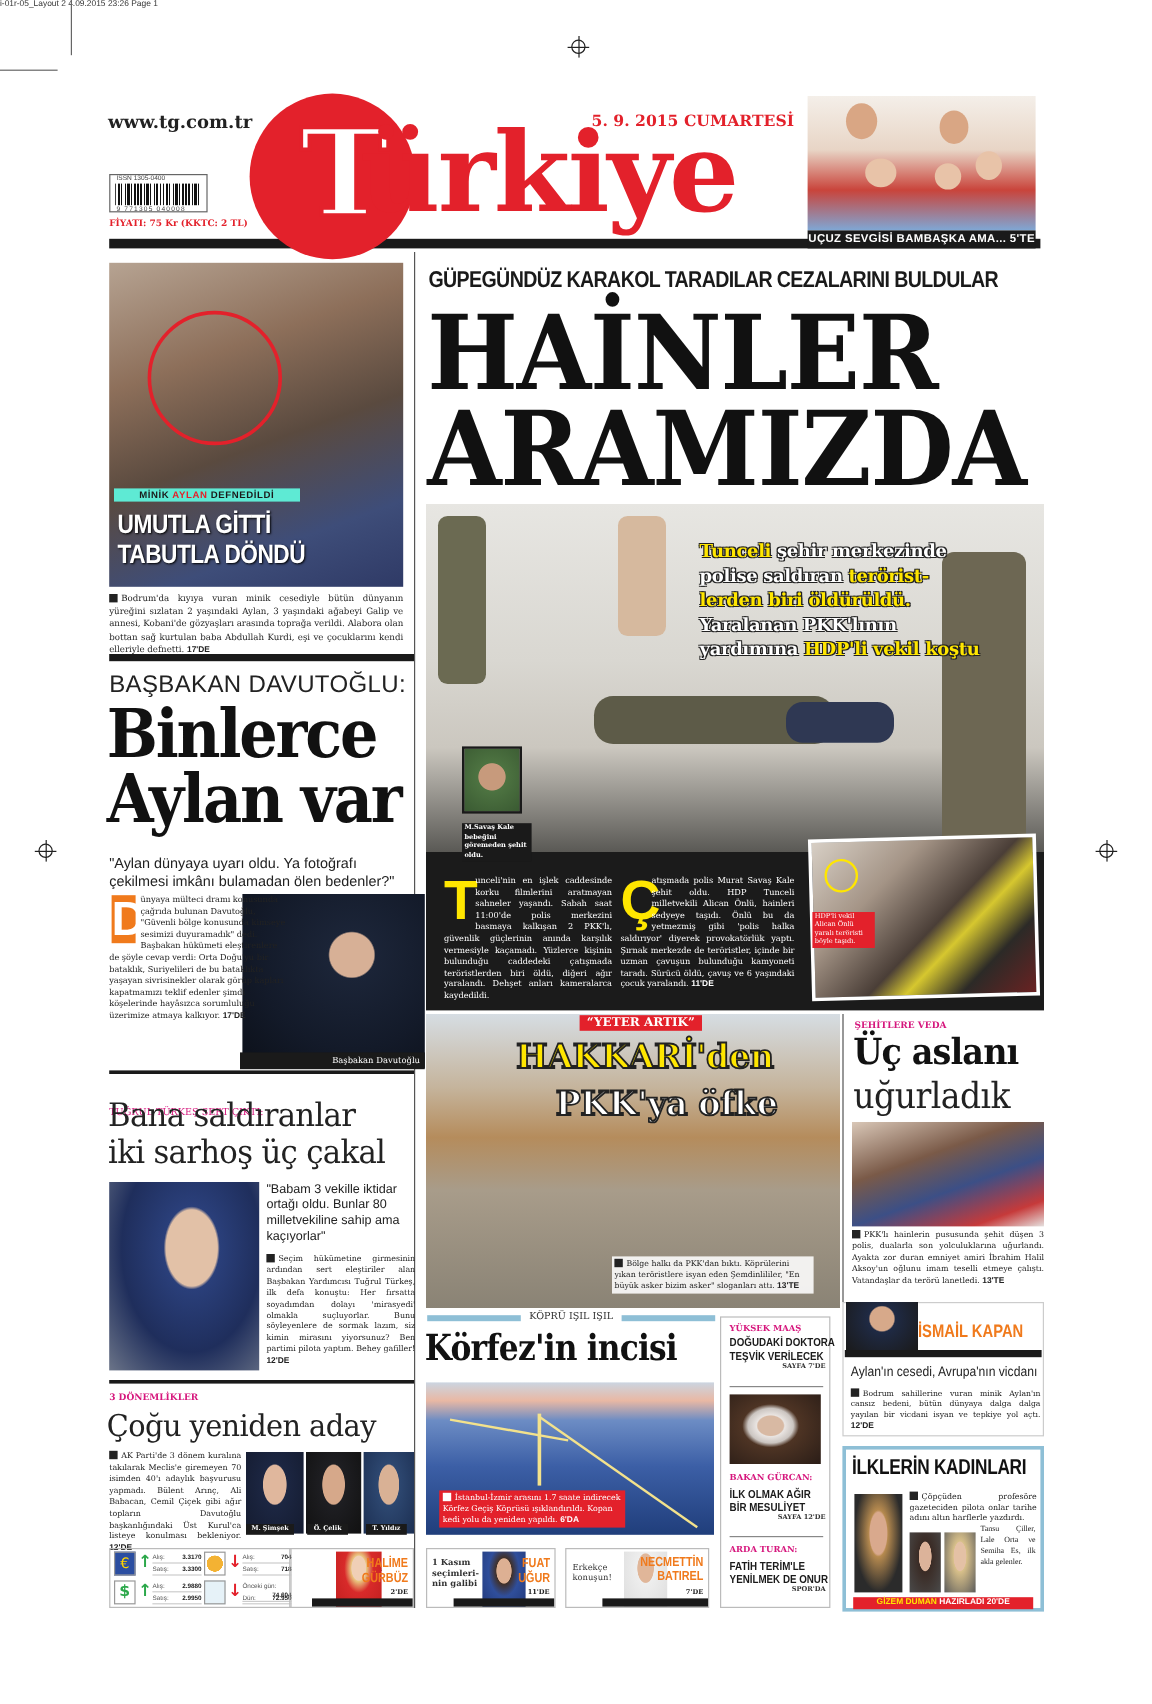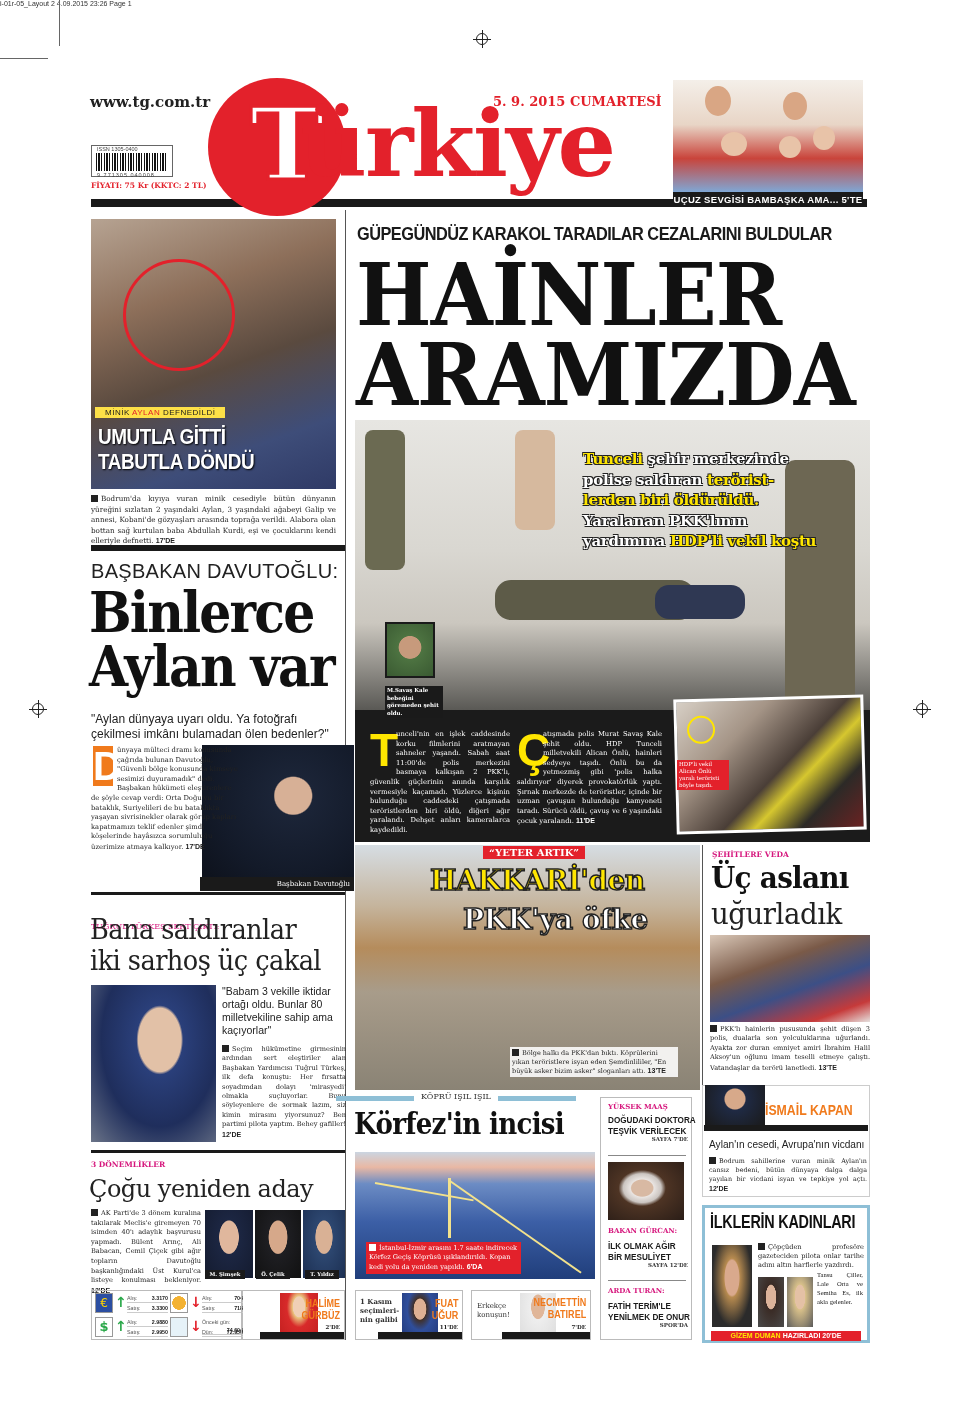--- a/index.html
+++ b/index.html
@@ -26,21 +26,21 @@
   .family-photo { left: 673px; top: 80px; width: 190px; height: 112px; background: linear-gradient(180deg,#f4efe9 0%,#e8d5c6 40%,#c9443b 70%,#7fa7d5 100%); }
   .family-photo .face { position: absolute; border-radius: 50%; background: #d9a684; }
   .family-caption { left: 673px; top: 192px; width: 190px; height: 15px; background: #1a1a1a; color: #fff; font-family: "Liberation Sans", sans-serif; font-weight: bold; font-size: 9.5px; text-align: center; line-height: 15px; letter-spacing: 0.3px; }
 
   .vdivider { background: #555; width: 1px; }
   .hdivider { background: #1a1a1a; height: 6px; }
 
   
   .aylan-photo { left: 91px; top: 219px; width: 245px; height: 270px; background: linear-gradient(160deg,#b6a392 0%,#8d6f5a 30%,#5a4a3f 55%,#3e4d79 80%,#2f3a66 100%); overflow: hidden; }
   .aylan-photo .circle { position: absolute; left: 32px; top: 40px; width: 112px; height: 112px; border: 3px solid #e3212b; border-radius: 50%; }
-  .aylan-kicker { left: 95px; top: 407px; background: #fde047; color: #1a1a1a; font-family: "Liberation Sans", sans-serif; font-weight: normal; font-size: 8px; padding: 1px 10px; letter-spacing: 0.5px; }
+  .aylan-kicker { left: 95px; top: 407px; background: #5eead4; color: #1a1a1a; font-family: "Liberation Sans", sans-serif; font-weight: bold; font-size: 8px; padding: 1px 21px; letter-spacing: 0.5px; }
   .aylan-kicker .red { color: #e3212b; }
   .aylan-head { left: 98px; top: 424px; color: #fff; font-family: "Liberation Sans", sans-serif; font-weight: bold; font-size: 22px; line-height: 25px; letter-spacing: -0.5px; transform: scaleX(0.86); transform-origin: left; text-shadow: 1px 1px 2px #000; }
   .aylan-text { left: 91px; top: 494px; width: 245px; font-size: 7.2px; line-height: 10.5px; text-align: justify; color: #222; }
   .bullet { display: inline-block; width: 7px; height: 7px; background: #222; margin-right: 3px; vertical-align: -1px; }
   .ref { font-family: "Liberation Sans", sans-serif; font-weight: bold; font-size: 7px; }
 
   
   .dav-kicker { left: 91px; top: 560px; font-family: "Liberation Sans", sans-serif; font-size: 20px; color: #222; letter-spacing: 0.3px; }
   .dav-head { left: 89px; top: 585px; font-family: "DejaVu Serif", serif; font-weight: bold; font-size: 56px; line-height: 54px; letter-spacing: -2px; color: #111; transform: scaleX(0.9); transform-origin: left; }
   .dav-quote { left: 91px; top: 712px; width: 250px; font-family: "Liberation Sans", sans-serif; font-size: 12px; line-height: 15px; color: #222; }
@@ -80,21 +80,21 @@
   .hak-caption { left: 510px; top: 1047px; width: 168px; background: rgba(255,255,255,0.88); font-size: 6.5px; line-height: 8.8px; color: #222; padding: 2px; }
 
   
   .seh-kicker { left: 712px; top: 850px; color: #d6177d; font-family: "DejaVu Serif", serif; font-weight: bold; font-size: 7.5px; }
   .seh-head1 { left: 711px; top: 860px; font-family: "DejaVu Serif", serif; font-weight: bold; font-size: 30px; line-height: 36px; color: #111; letter-spacing: -0.8px; transform: scaleX(0.93); transform-origin: left; }
   .seh-head2 { left: 711px; top: 896px; font-family: "DejaVu Serif", serif; font-size: 30px; line-height: 36px; color: #222; letter-spacing: -0.5px; transform: scaleX(0.92); transform-origin: left; }
   .seh-photo { left: 710px; top: 935px; width: 160px; height: 87px; background: linear-gradient(160deg,#d9c7b7 0%,#7a5a48 35%,#3c4f86 60%,#c63a3a 85%,#e5e0de 100%); }
   .seh-body { left: 710px; top: 1025px; width: 160px; font-size: 6.6px; line-height: 9.4px; color: #222; text-align: justify; }
 
   
-  .kopru-label { left: 336px; top: 1092px; width: 240px; height: 12px; }
+  .kopru-label { left: 356px; top: 1092px; width: 240px; height: 12px; }
   .kopru-label .line { position: absolute; top: 4px; height: 5px; background: #8ebfd6; }
   .kopru-label .txt { position: absolute; left: 80px; top: 0; width: 80px; text-align: center; font-family: "DejaVu Serif", serif; font-size: 8px; color: #333; }
   .korfez-head { left: 354px; top: 1106px; font-family: "DejaVu Serif", serif; font-weight: bold; font-size: 30px; line-height: 36px; letter-spacing: -0.8px; color: #111; transform: scaleX(0.87); transform-origin: left; white-space: nowrap; }
   .korfez-photo { left: 355px; top: 1152px; width: 240px; height: 127px; background: linear-gradient(180deg,#cbd5e1 0%,#e9b8a4 12%,#6c8cc4 25%,#3c5fa6 55%,#203e7b 100%); overflow: hidden; }
   .korfez-photo .cable { position: absolute; height: 2px; background: #f3e28c; transform-origin: left; }
   .korfez-caption { left: 366px; top: 1242px; width: 155px; background: #e3212b; color: #fff; font-size: 6.6px; line-height: 9px; padding: 2px 3px; }
   .korfez-caption .bullet { background: #fff; }
 
   
   .brief-box { left: 600px; top: 1097px; width: 92px; height: 243px; border: 1px solid #bbb; }

